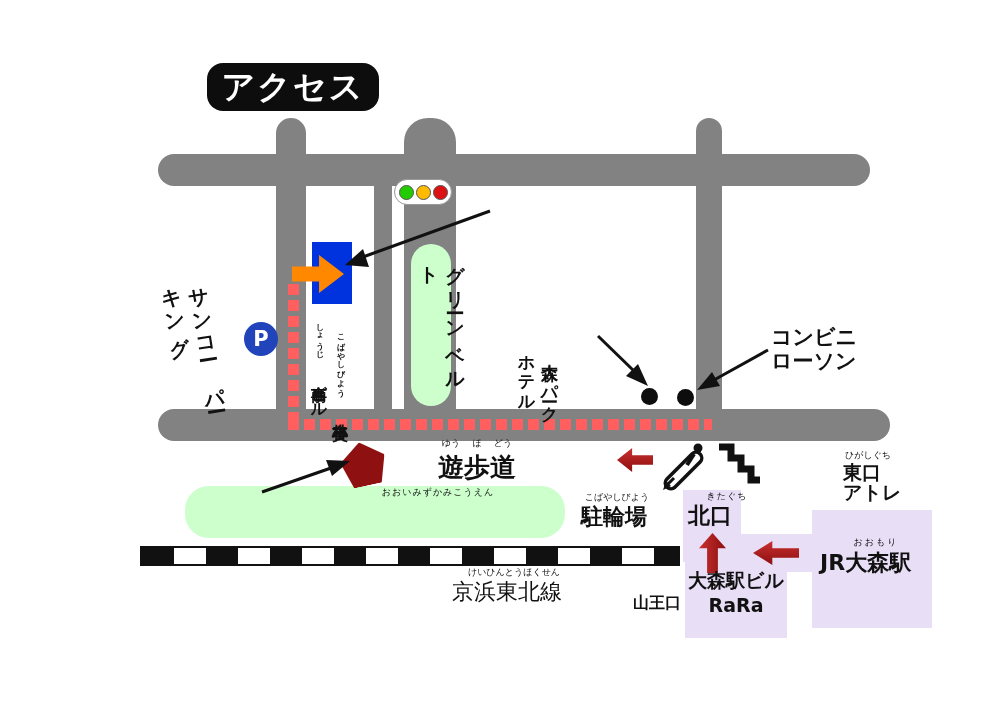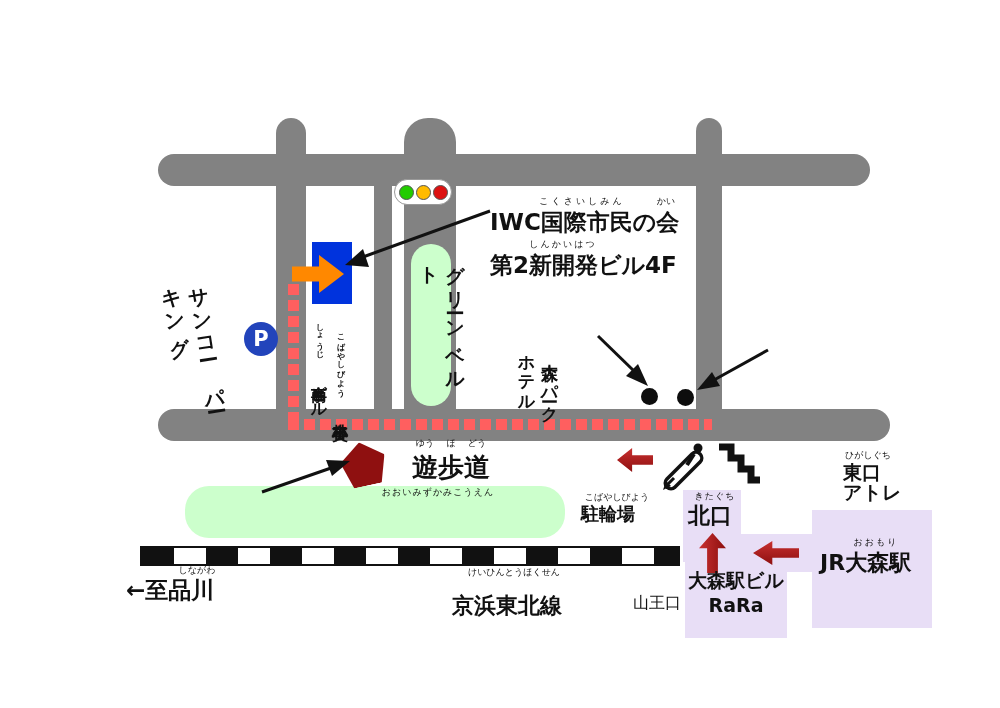--- a/index.html
+++ b/index.html
@@ -113,28 +113,24 @@
     <g>
       <line x1="768" y1="350" x2="714" y2="380" stroke="#111" stroke-width="3"></line>
       <polygon points="697,390 712,372 720,386" fill="#111"></polygon>
     </g>
     <g>
       <line x1="262" y1="492" x2="331" y2="468" stroke="#111" stroke-width="3"></line>
       <polygon points="350,461 332,476 326,460" fill="#111"></polygon>
     </g>
   </svg>
 
-
-  <div class="abs" style="left:490px;top:197px;width:220px;height:84px">
-    <span class="furi" style="left:44px;top:0;width:96px;letter-spacing:3px">こくさいしみん</span>
-    <span class="furi" style="left:163px;top:0;width:26px">かい</span>
-    <span class="lbl" style="left:0;top:10px;font-size:23px;font-weight:bold">IWC国際市民の会</span>
-    <span class="furi" style="left:36px;top:43px;width:74px;letter-spacing:2px">しんかいはつ</span>
-    <span class="lbl" style="left:0;top:53px;font-size:23px;font-weight:bold">第2新開発ビル4F</span>
-  </div>
+  <div class="title-box">
+    <span>アクセス</span>
+  </div>
+
 
   <div class="abs vtext" style="left:166px;top:272px;height:140px;font-size:20px;font-weight:600;transform:rotate(-9deg);letter-spacing:2px">
     <span style="margin-top:4px">サンコー</span>
     <span>パーキング</span>
   </div>
 
   <div class="abs vtext" style="left:308px;top:316px;height:106px;font-size:16px;font-weight:600">
     <span style="font-size:8px;margin-top:12px">こばやしびよう</span>
     <span>小林美容</span>
     <span style="font-size:8px;margin-top:2px">しょうじ</span>
@@ -143,22 +139,26 @@
 
   <div class="abs vtext" style="left:417px;top:252px;height:150px;font-size:19px;font-weight:600;letter-spacing:4px">グリーンベルト</div>
 
 
   <div class="abs vtext" style="left:516px;top:338px;height:86px;font-size:17px;font-weight:600;letter-spacing:1px">
     <span style="margin-top:12px">大森</span>
     <span>パーク</span>
     <span style="margin-top:5px">ホテル</span>
   </div>
 
-
-  <div class="abs" style="left:412px;top:437px;width:186px;display:flex;justify-content:flex-start">
+  <div class="abs" style="left:771px;top:325px;font-size:21px;font-weight:600;line-height:1.15">
+    <div>コンビニ</div>
+    <div>ローソン</div>
+  </div>
+
+  <div class="abs" style="left:384px;top:437px;width:186px;display:flex;justify-content:center">
     <div class="ycol">
       <span class="lbl" style="position:static;font-size:9px">ゆう</span>
       <span class="lbl" style="position:static;font-size:26px;font-weight:bold">遊</span>
     </div>
     <div class="ycol">
       <span class="lbl" style="position:static;font-size:9px">ほ</span>
       <span class="lbl" style="position:static;font-size:26px;font-weight:bold">歩</span>
     </div>
     <div class="ycol">
       <span class="lbl" style="position:static;font-size:9px">どう</span>
@@ -166,49 +166,45 @@
     </div>
   </div>
 
 
   <div class="abs" style="left:368px;top:488px;width:140px;height:40px">
     <span class="furi" style="left:0;top:0;width:140px;letter-spacing:1px">おおいみずかみこうえん</span>
   </div>
 
   <div class="abs" style="left:579px;top:493px;width:80px;height:40px">
     <span class="furi" style="left:0;top:0;width:76px">こばやしびよう</span>
-    <span class="lbl" style="left:2px;top:9px;font-size:18px;font-weight:bold">駐輪場</span>
+    <span class="lbl" style="left:2px;top:9px;font-size:22px;font-weight:bold">駐輪場</span>
   </div>
 
   <div class="abs" style="left:688px;top:492px;width:50px;height:40px;z-index:3">
-    <span class="furi" style="left:4px;top:0;width:46px;letter-spacing:1px">きたぐち</span>
+    <span class="furi" style="left:16px;top:0;width:46px;letter-spacing:1px">きたぐち</span>
     <span class="lbl" style="left:0;top:9px;font-size:22px;font-weight:bold">北口</span>
   </div>
 
   <div class="abs" style="left:843px;top:451px;width:80px;height:54px">
     <span class="furi" style="left:2px;top:0;width:44px">ひがしぐち</span>
     <span class="lbl" style="left:0;top:9px;font-size:19px;font-weight:600">東口</span>
     <span class="lbl" style="left:0;top:29px;font-size:19px;font-weight:600">アトレ</span>
   </div>
 
   <div class="abs" style="left:812px;top:538px;width:120px;height:46px;z-index:3">
     <span class="furi" style="left:40px;top:0;width:48px;letter-spacing:2px">おおもり</span>
     <span class="lbl" style="left:8px;top:10px;font-size:22px;font-weight:bold">JR大森駅</span>
   </div>
 
   <div class="abs" style="left:686px;top:568px;width:100px;text-align:center;z-index:3">
     <div style="font-size:19px;font-weight:bold">大森駅ビル</div>
     <div style="font-size:19px;font-weight:bold">RaRa</div>
   </div>
 
-  <div class="lbl" style="left:633px;top:593px;font-size:16px;font-weight:400">山王口</div>
-
-  <div class="abs" style="left:126px;top:566px;width:110px;height:42px">
-    <span class="furi" style="left:48px;top:0;width:46px">しながわ</span>
-    <span class="lbl" style="left:0;top:9px;font-size:23px;font-weight:600">←至品川</span>
-  </div>
+  <div class="lbl" style="left:633px;top:593px;font-size:16px;font-weight:700">山王口</div>
+
 
   <div class="abs" style="left:452px;top:568px;width:128px;height:42px">
     <span class="furi" style="left:0;top:0;width:124px">けいひんとうほくせん</span>
-    <span class="lbl" style="left:0;top:23px;font-size:22px;font-weight:700">京浜東北線</span>
+    <span class="lbl" style="left:0;top:9px;font-size:22px;font-weight:400">京浜東北線</span>
   </div>
 
 </div>
 
 </body></html>

